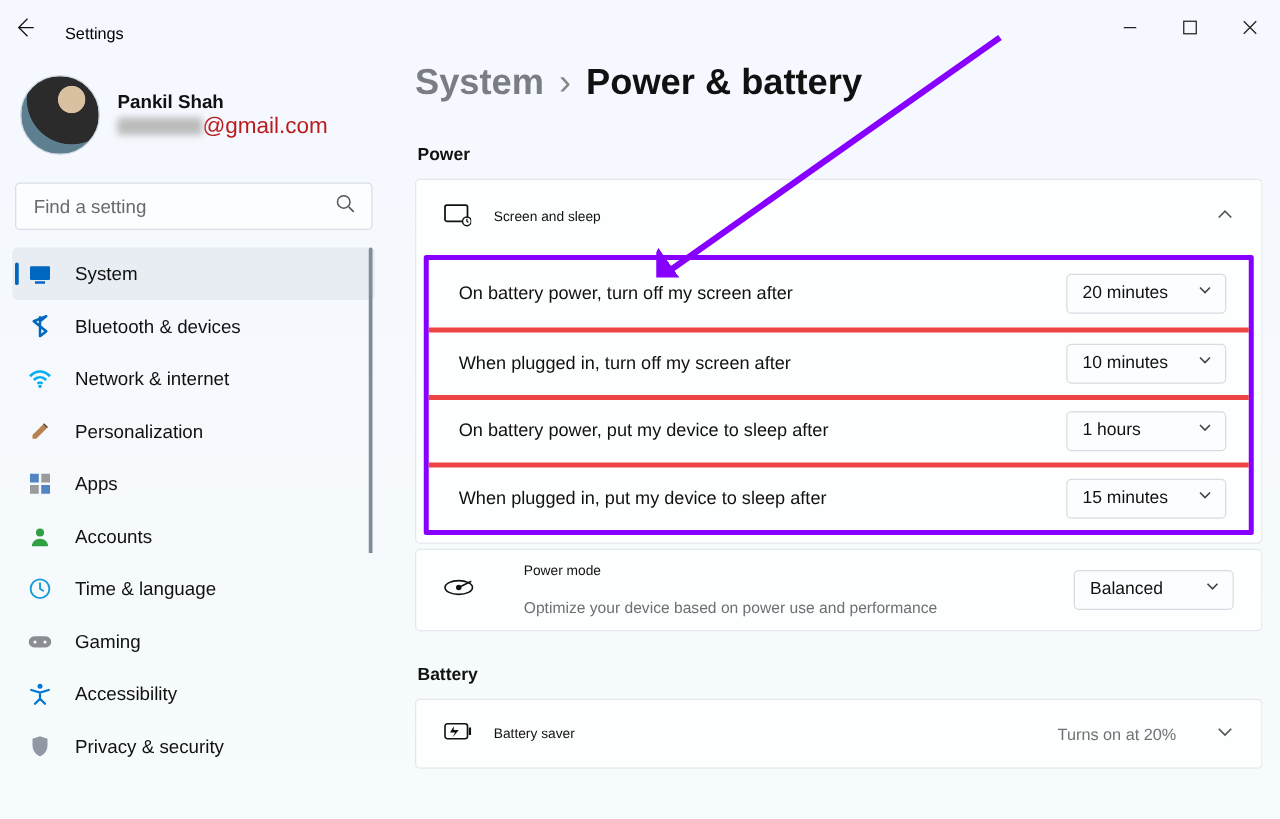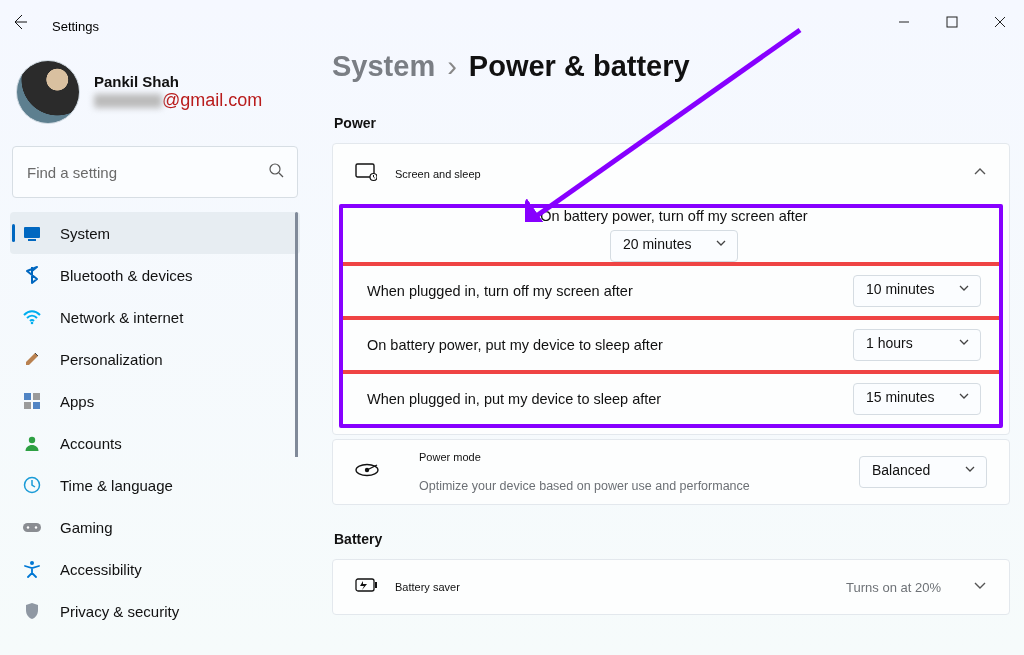--- a/index.html
+++ b/index.html
@@ -40,21 +40,21 @@
   }
   .profile-name { font-size: 15px; font-weight: 600; color:#111; }
   .profile-email { font-size: 18px; color:#b91c1c; }
   .email-blur {
     display:inline-block; width: 68px; height: 14px; vertical-align: middle;
     background: #bbb; filter: blur(3px); border-radius:2px;
   }
 
   .search-wrap { margin: 4px 2px 14px 2px; position:relative; }
   .search-input {
-    width: 100%; height: 52px; border-radius: 4px;
+    width: 100%; height: 38px; border-radius: 4px;
     border: 1px solid #d7dee4; background: #fbfdff;
     padding: 0 42px 0 14px; font-size: 15px; color:#333;
   }
   .search-input::placeholder { color:#6a6a6a; }
   .search-icon {
     position:absolute; right: 14px; top: 50%; transform: translateY(-50%);
     color:#555; pointer-events:none;
   }
 
   .nav { position: relative; }
@@ -109,21 +109,21 @@
   .setting-group {
     margin: 0 6px 6px 6px;
     border: 4px solid #8700ff;
     border-radius: 2px;
   }
   .setting-row {
     display:flex; align-items:center; height: 54px;
     padding: 0 18px 0 24px;
     border-top: 4px solid #ef4444;
   }
-  .setting-row:first-child { border-top: none; flex-direction: column; }
+  .setting-row:first-child { border-top: none; }
   .setting-label { font-size: 14.5px; color:#111; }
 
   .pm-card .card-head { height:64px;gap:40px; }
 
   .dropdown {
     width: 128px; height: 32px;
     border:1px solid #d5dce2; border-radius:4px;
     background: #fbfdff; display:flex; align-items:center;
     padding: 0 10px 4px 12px; cursor:pointer;
     font-size: 14px; color:#111;

